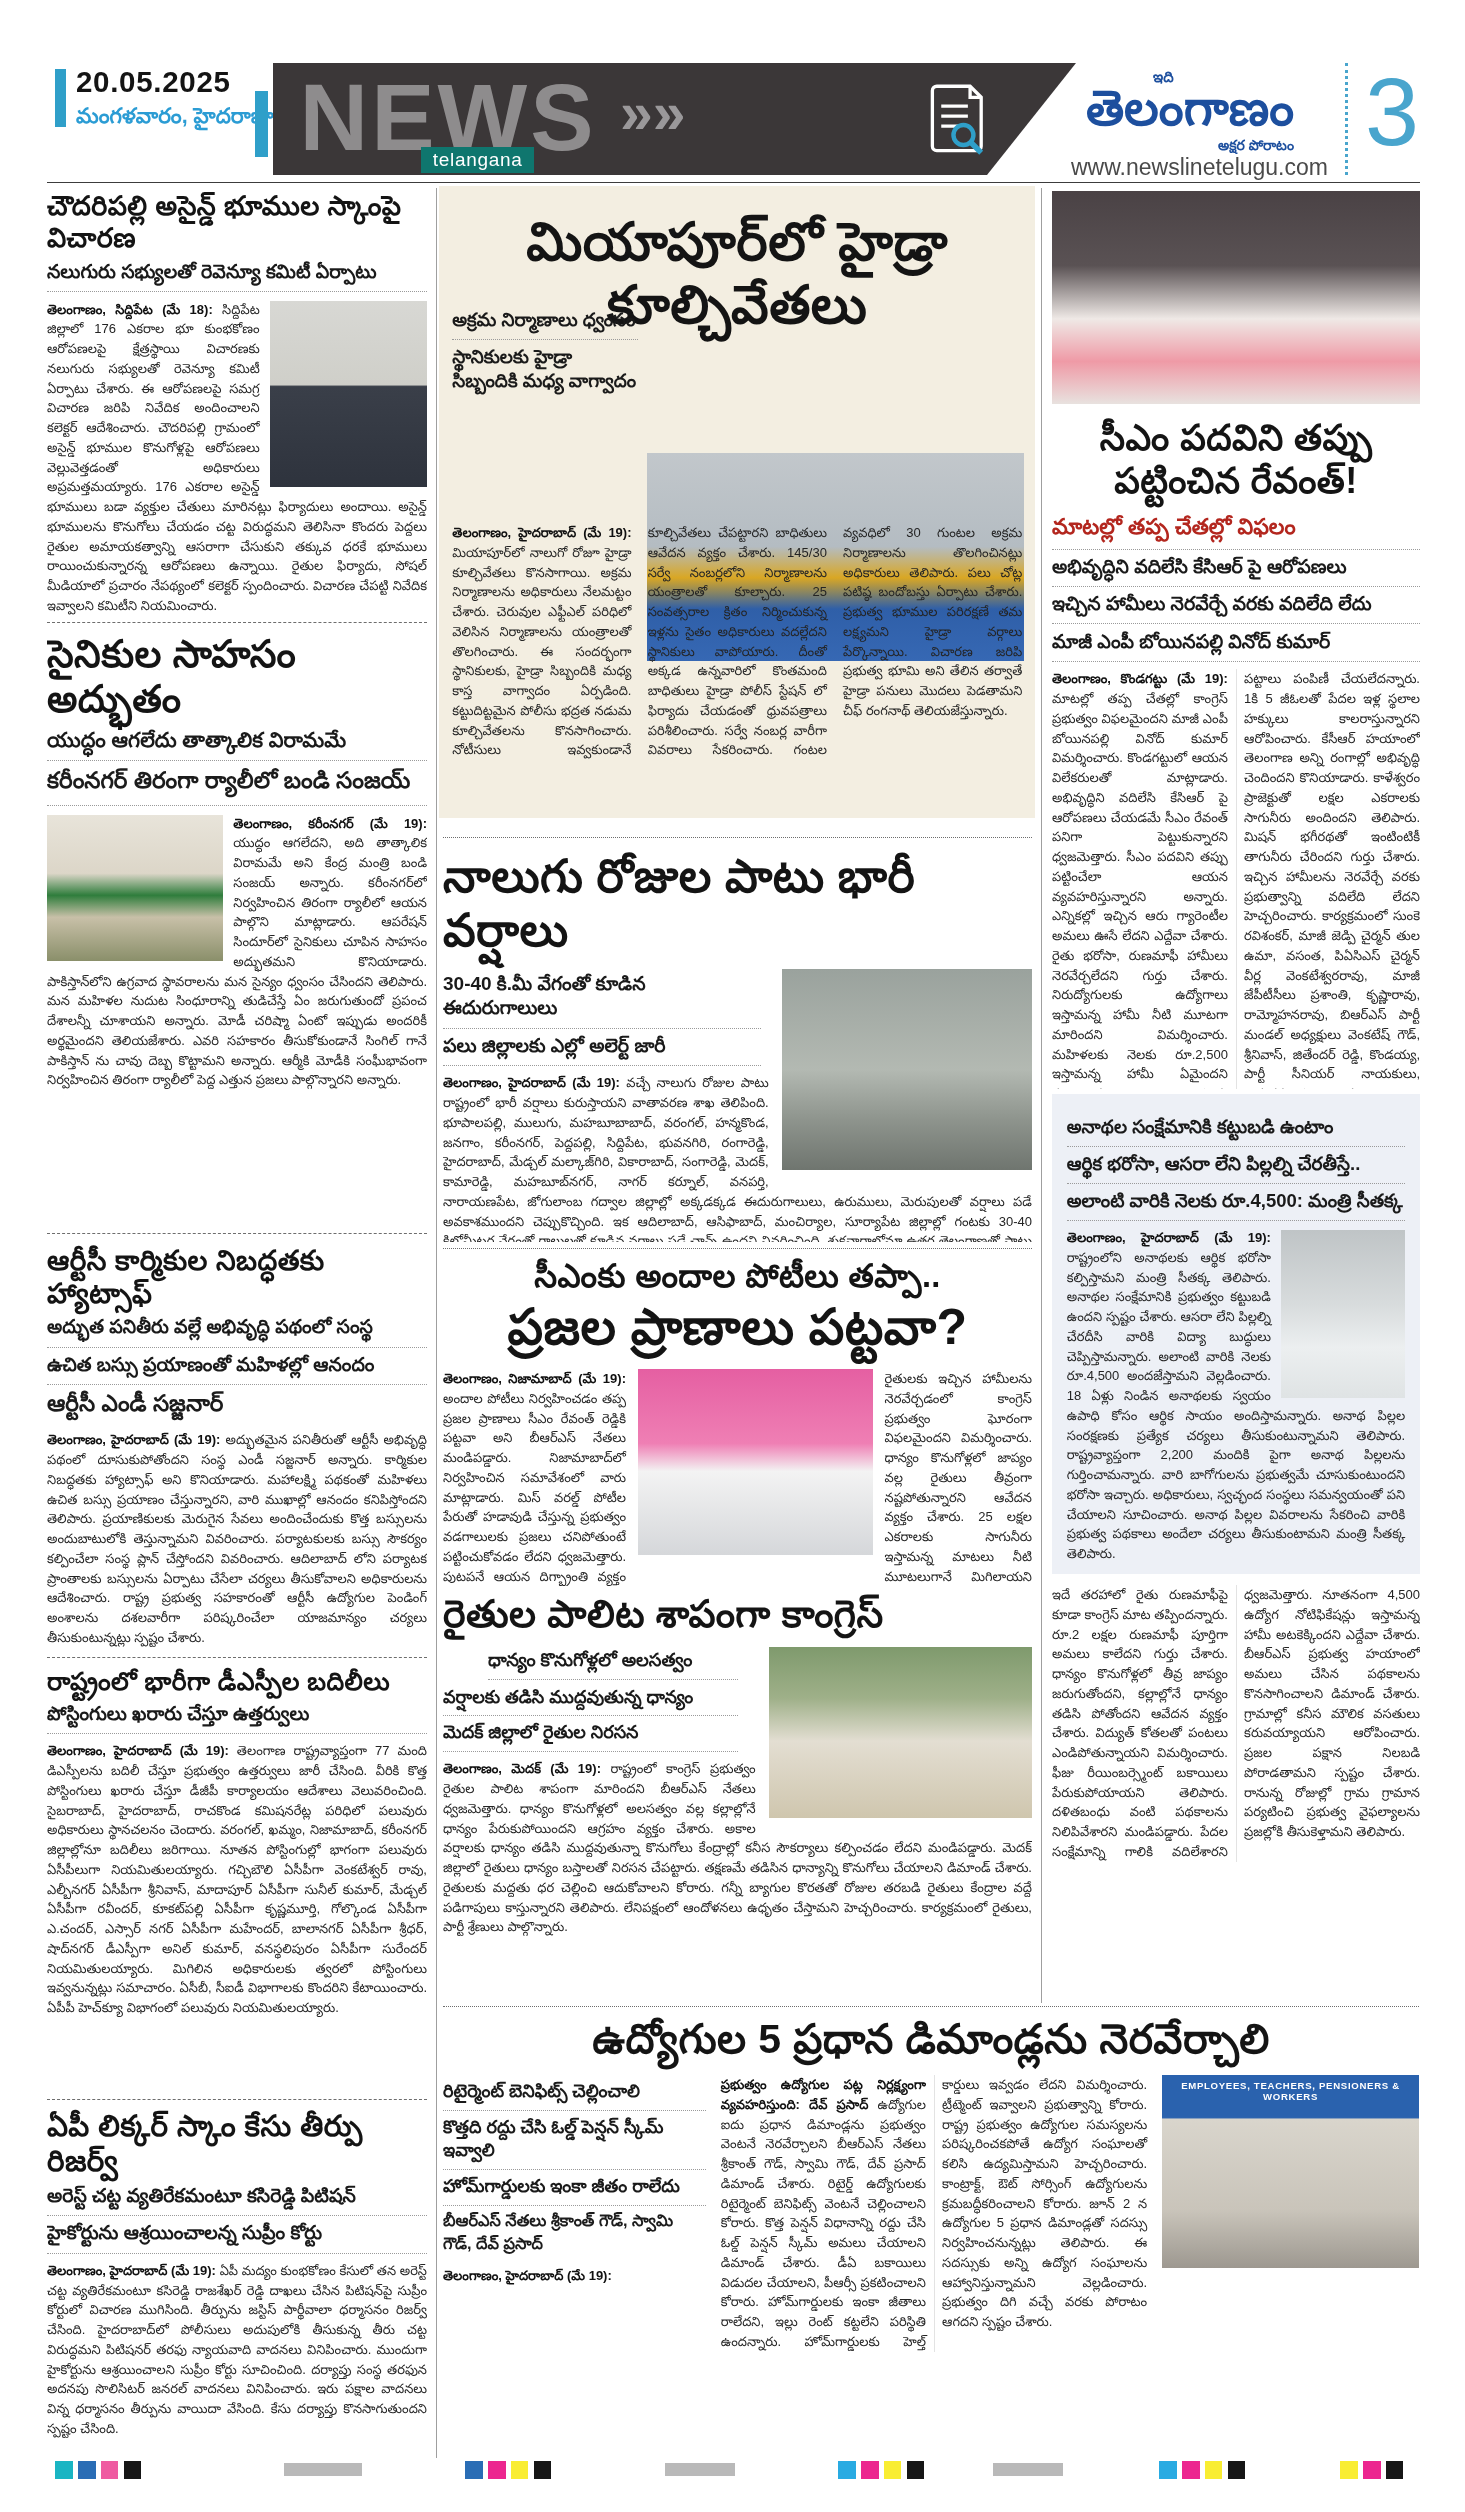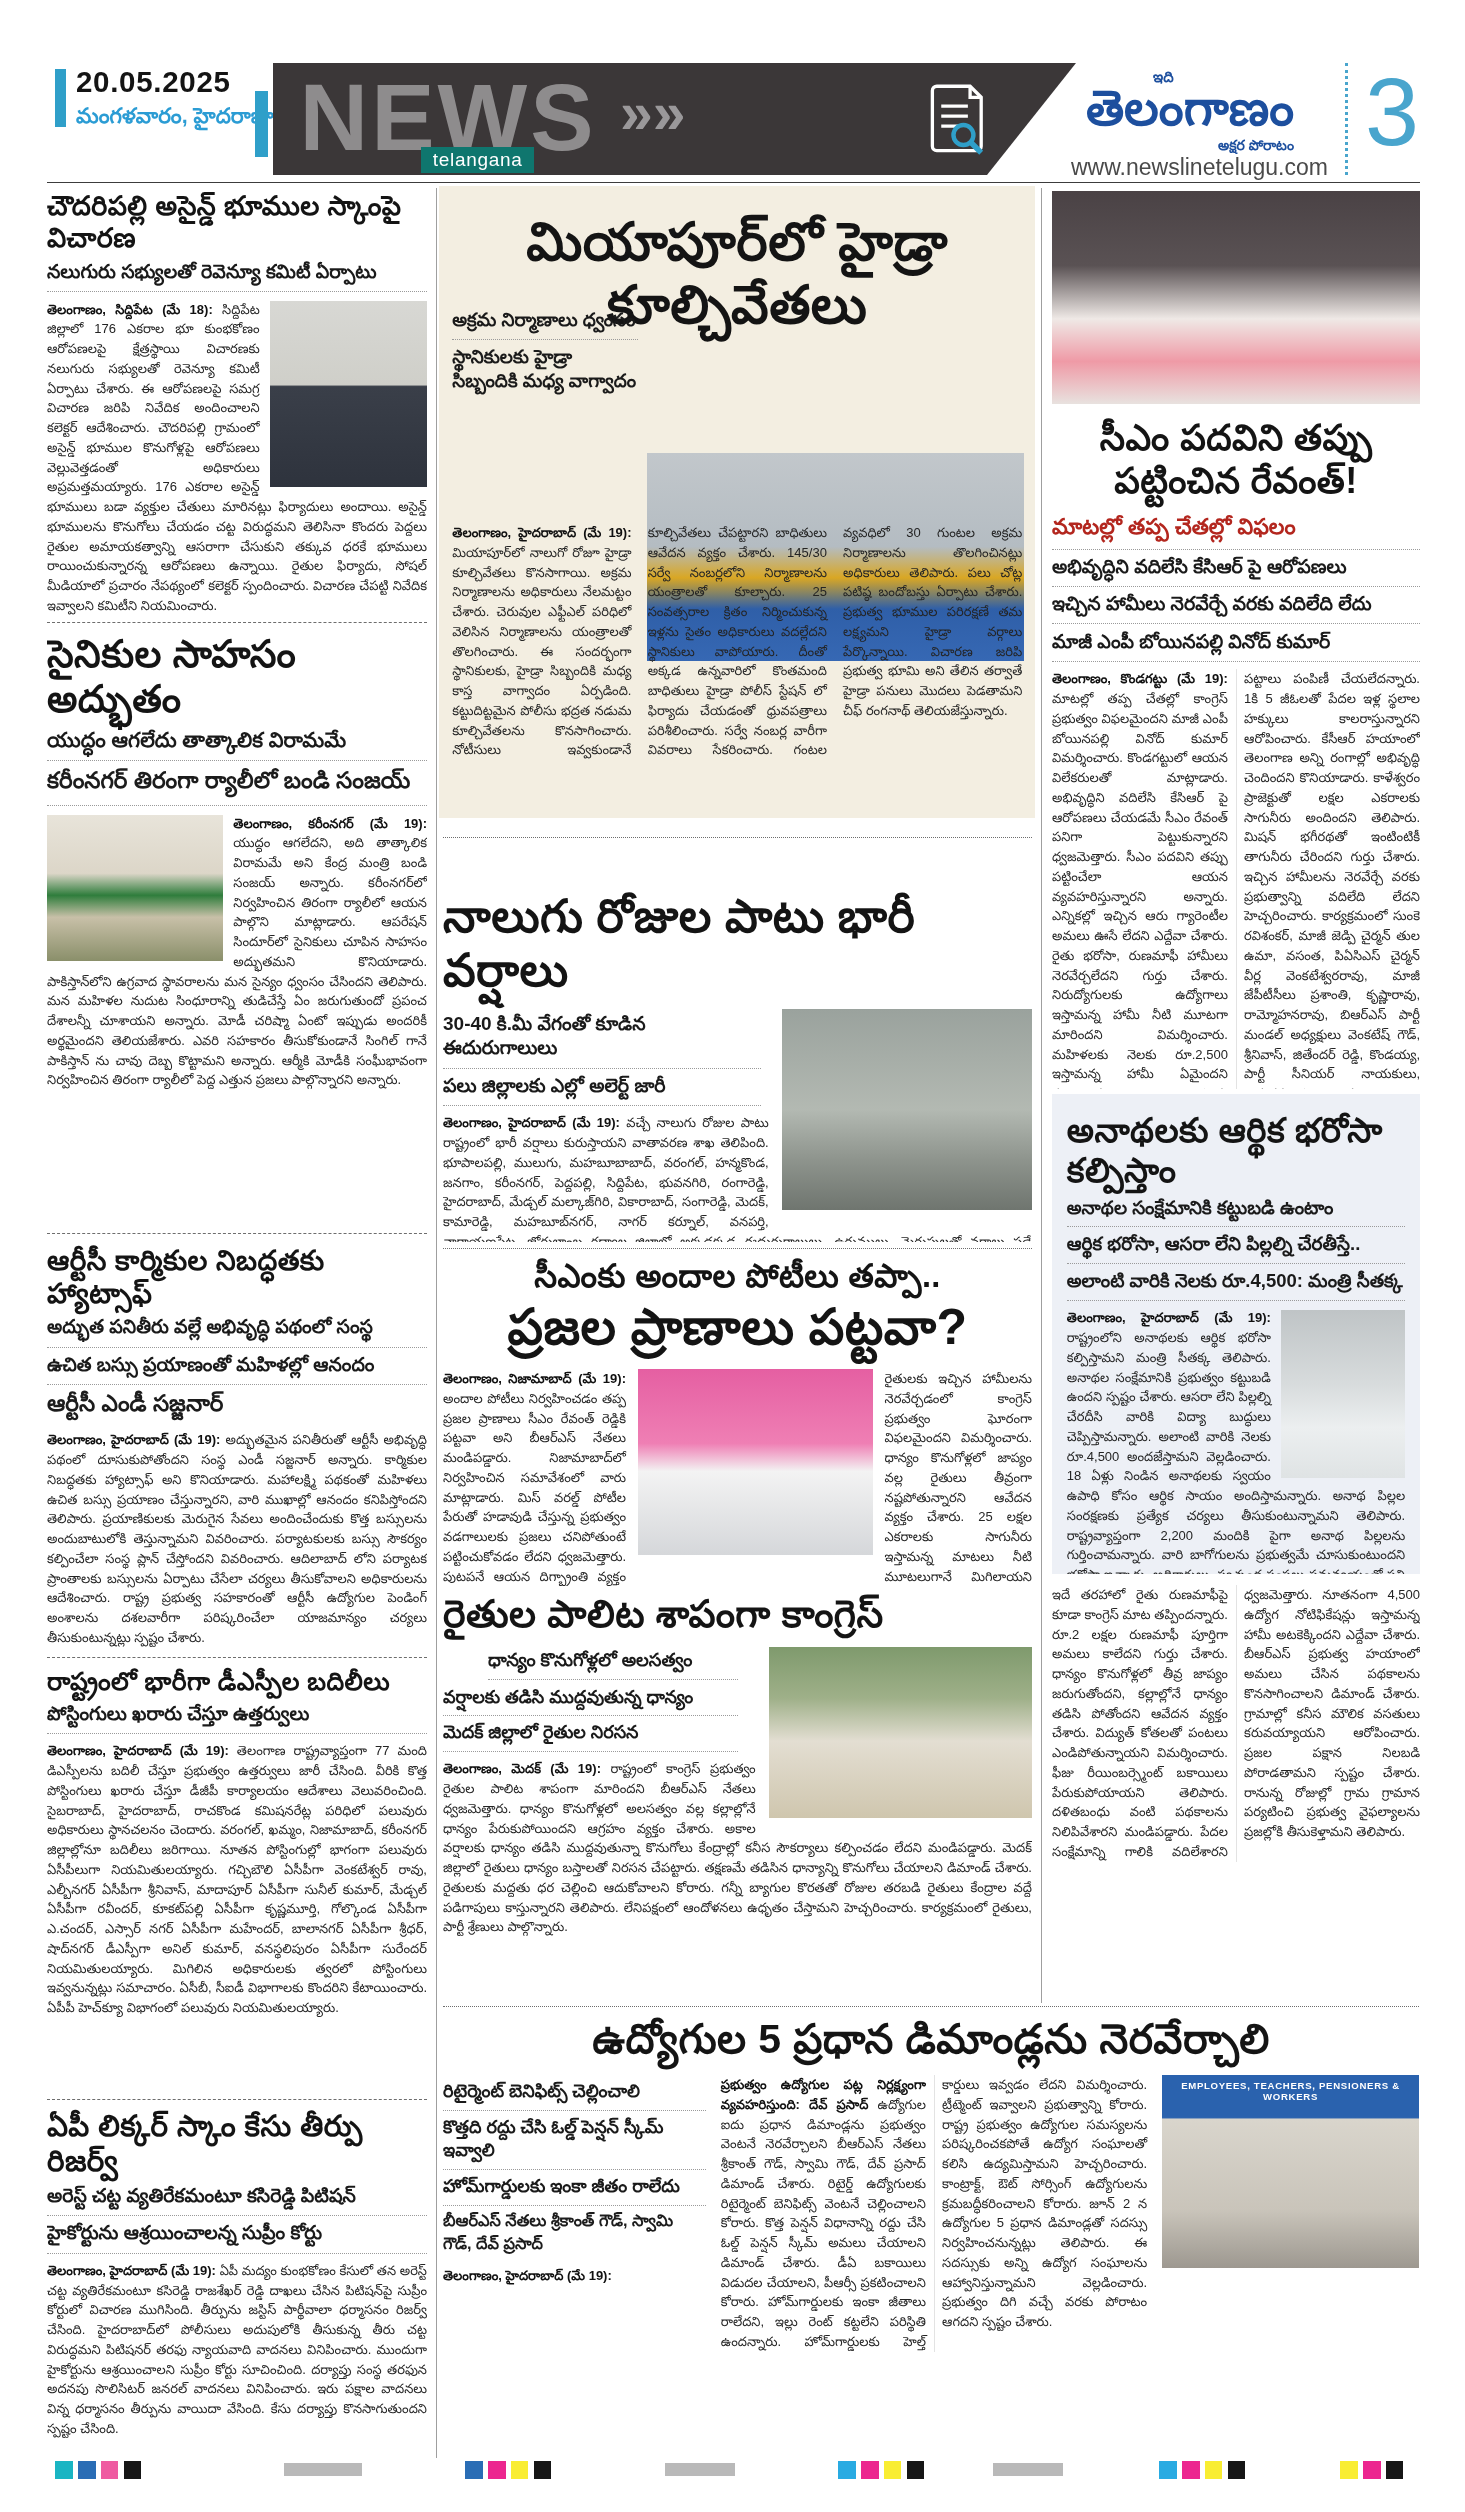--- a/index.html
+++ b/index.html
@@ -132,21 +132,21 @@
     <div class="subhead" style="font-size:18.5px;border-bottom:none;">స్థానికులకు హైడ్రా సిబ్బందికి మధ్య వాగ్వాదం</div>
   </div>
   <div class="abs ph ph-demolition" style="left:208px;top:117px;width:377px;height:208px;"></div>
   <div class="abs" style="left:13.3px;top:337px;width:570px;height:285px;overflow:hidden;">
     <p class="body-txt cols-3" style="margin-top:0;"><b>తెలంగాణం, హైదరాబాద్ (మే 19):</b> <span>మియాపూర్‌లో నాలుగో రోజూ హైడ్రా కూల్చివేతలు కొనసాగాయి. అక్రమ నిర్మాణాలను అధికారులు నేలమట్టం చేశారు. చెరువుల ఎఫ్టీఎల్ పరిధిలో వెలిసిన నిర్మాణాలను యంత్రాలతో తొలగించారు. ఈ సందర్భంగా స్థానికులకు, హైడ్రా సిబ్బందికి మధ్య కాస్త వాగ్వాదం ఏర్పడింది. కట్టుదిట్టమైన పోలీసు భద్రత నడుమ కూల్చివేతలను కొనసాగించారు. నోటీసులు ఇవ్వకుండానే కూల్చివేతలు చేపట్టారని బాధితులు ఆవేదన వ్యక్తం చేశారు. 145/30 సర్వే నంబర్లలోని నిర్మాణాలను యంత్రాలతో కూల్చారు. 25 సంవత్సరాల క్రితం నిర్మించుకున్న ఇళ్లను సైతం అధికారులు వదల్లేదని స్థానికులు వాపోయారు. దీంతో అక్కడ ఉన్నవారిలో కొంతమంది బాధితులు హైడ్రా పోలీస్ స్టేషన్ లో ఫిర్యాదు చేయడంతో ధ్రువపత్రాలు పరిశీలించారు. సర్వే నంబర్ల వారీగా వివరాలు సేకరించారు. గంటల వ్యవధిలో 30 గుంటల అక్రమ నిర్మాణాలను తొలగించినట్లు అధికారులు తెలిపారు. పలు చోట్ల పటిష్ఠ బందోబస్తు ఏర్పాటు చేశారు. ప్రభుత్వ భూముల పరిరక్షణే తమ లక్ష్యమని హైడ్రా వర్గాలు పేర్కొన్నాయి. విచారణ జరిపి ప్రభుత్వ భూమి అని తేలిన తర్వాతే హైడ్రా పనులు మొదలు పెడతామని చీఫ్ రంగనాథ్ తెలియజేస్తున్నారు.</span></p>
   </div>
 </div>
 <div class="abs sep-dash" style="left:443px;top:837px;width:589px;border-top-style:dotted;"></div>
 
 <div class="abs article" style="left:443px;top:849px;width:589px;height:393px;">
-  <div class="hl" style="font-size:46px;margin-top:40px;">నాలుగు రోజుల పాటు భారీ వర్షాలు</div>
+  <div class="hl" style="font-size:46px;">నాలుగు రోజుల పాటు భారీ వర్షాలు</div>
   <div class="ph ph-rain" style="float:right;width:250px;height:201px;margin:11.8px 0 4.4px 13.3px;"></div>
   <div style="width:318px;margin-top:8.9px;">
     <div class="subhead">30-40 కి.మీ వేగంతో కూడిన ఈదురుగాలులు</div>
     <div class="subhead">పలు జిల్లాలకు ఎల్లో అలెర్ట్ జారీ</div>
   </div>
   <p class="body-txt"><b>తెలంగాణం, హైదరాబాద్ (మే 19):</b> <span>వచ్చే నాలుగు రోజుల పాటు రాష్ట్రంలో భారీ వర్షాలు కురుస్తాయని వాతావరణ శాఖ తెలిపింది. భూపాలపల్లి, ములుగు, మహబూబాబాద్, వరంగల్, హన్మకొండ, జనగాం, కరీంనగర్, పెద్దపల్లి, సిద్దిపేట, భువనగిరి, రంగారెడ్డి, హైదరాబాద్, మేడ్చల్ మల్కాజ్‌గిరి, వికారాబాద్, సంగారెడ్డి, మెదక్, కామారెడ్డి, మహబూబ్‌నగర్, నాగర్ కర్నూల్, వనపర్తి, నారాయణపేట, జోగులాంబ గద్వాల జిల్లాల్లో అక్కడక్కడ ఈదురుగాలులు, ఉరుములు, మెరుపులతో వర్షాలు పడే అవకాశముందని చెప్పుకొచ్చింది. ఇక ఆదిలాబాద్, ఆసిఫాబాద్, మంచిర్యాల, సూర్యాపేట జిల్లాల్లో గంటకు 30-40 కిలోమీటర్ల వేగంతో గాలులతో కూడిన వర్షాలు పడే ఛాన్స్ ఉందని వివరించింది. శుక్రవారాల్లోనూ ఉత్తర తెలంగాణతో పాటు పలు జిల్లాల్లో వర్షాలు కురుస్తాయని పేర్కొంది. ఆయా జిల్లాలకు ఎల్లో అలెర్ట్ జారీ చేసింది. మూడు రోజుల్లో గరిష్ఠ ఉష్ణోగ్రతలు సాధారణం కంటే 3 డిగ్రీలు తక్కువగా నమోదయ్యే అవకాశాలున్నాయని తెలిపింది.</span></p>
 </div>
 <div class="abs sep-dash" style="left:443px;top:1248px;width:589px;border-top-style:dotted;"></div>
 
 <div class="abs article" style="left:443px;top:1257px;width:589px;height:329px;">
@@ -197,21 +197,20 @@
   <div class="hl" style="font-size:36px;text-align:center;margin-top:13.3px;">సీఎం పదవిని తప్పు పట్టించిన రేవంత్!</div>
   <div class="subhead red" style="font-size:22px;margin-top:5.9px;">మాటల్లో తప్ప చేతల్లో విఫలం</div>
   <div class="subhead">అభివృద్ధిని వదిలేసి కేసిఆర్ పై ఆరోపణలు</div>
   <div class="subhead">ఇచ్చిన హామీలు నెరవేర్చే వరకు వదిలేది లేదు</div>
   <div class="subhead">మాజీ ఎంపీ బోయినపల్లి వినోద్ కుమార్</div>
   <p class="body-txt cols-2"><b>తెలంగాణం, కొండగట్టు (మే 19):</b> <span>మాటల్లో తప్ప చేతల్లో కాంగ్రెస్ ప్రభుత్వం విఫలమైందని మాజీ ఎంపీ బోయినపల్లి వినోద్ కుమార్ విమర్శించారు. కొండగట్టులో ఆయన విలేకరులతో మాట్లాడారు. అభివృద్ధిని వదిలేసి కేసిఆర్ పై ఆరోపణలు చేయడమే సీఎం రేవంత్ పనిగా పెట్టుకున్నారని ధ్వజమెత్తారు. సీఎం పదవిని తప్పు పట్టించేలా ఆయన వ్యవహరిస్తున్నారని అన్నారు. ఎన్నికల్లో ఇచ్చిన ఆరు గ్యారెంటీల అమలు ఊసే లేదని ఎద్దేవా చేశారు. రైతు భరోసా, రుణమాఫీ హామీలు నెరవేర్చలేదని గుర్తు చేశారు. నిరుద్యోగులకు ఉద్యోగాలు ఇస్తామన్న హామీ నీటి మూటగా మారిందని విమర్శించారు. మహిళలకు నెలకు రూ.2,500 ఇస్తామన్న హామీ ఏమైందని ప్రశ్నించారు. 4,000 పైగా పోడు పట్టాలు పంపిణీ చేయలేదన్నారు. 1కి 5 జీఓలతో పేదల ఇళ్ల స్థలాల హక్కులు కాలరాస్తున్నారని ఆరోపించారు. కేసీఆర్ హయాంలో తెలంగాణ అన్ని రంగాల్లో అభివృద్ధి చెందిందని కొనియాడారు. కాళేశ్వరం ప్రాజెక్టుతో లక్షల ఎకరాలకు సాగునీరు అందిందని తెలిపారు. మిషన్ భగీరథతో ఇంటింటికీ తాగునీరు చేరిందని గుర్తు చేశారు. ఇచ్చిన హామీలను నెరవేర్చే వరకు ప్రభుత్వాన్ని వదిలేది లేదని హెచ్చరించారు. కార్యక్రమంలో సుంకె రవిశంకర్, మాజీ జెడ్పి చైర్మన్ తుల ఉమా, వసంత, పిఏసిఎస్ చైర్మన్ వీర్ల వెంకటేశ్వరరావు, మాజీ జేపీటీసీలు ప్రశాంతి, కృష్ణారావు, రామ్మోహనరావు, బిఆర్ఎస్ పార్టీ మండల్ అధ్యక్షులు వెంకటేష్ గౌడ్, శ్రీనివాస్, జితేందర్ రెడ్డి, కొండయ్య, పార్టీ సీనియర్ నాయకులు, కార్యకర్తలు పాల్గొన్నారు.</span></p>
 </div>
 
 <div class="abs article bluebox" style="left:1052px;top:1094px;width:368px;height:480px;padding:0;">
   <div style="padding:16.2px 14.8px 0 14.8px;">
-    <div class="hl" style="font-size:34px;">అనాథలకు ఆర్థిక భరోసా కల్పిస్తాం</div>
     <div class="subhead" style="font-size:18.5px;">అనాథల సంక్షేమానికి కట్టుబడి ఉంటాం</div>
     <div class="subhead" style="font-size:18.5px;">ఆర్థిక భరోసా, ఆసరా లేని పిల్లల్ని చేరతీస్తే..</div>
     <div class="subhead" style="font-size:18.5px;">అలాంటి వారికి నెలకు రూ.4,500: మంత్రి సీతక్క</div>
     <div class="ph ph-seethakka" style="float:right;width:124px;height:168px;margin:8.9px 0 4.4px 10.3px;"></div>
     <p class="body-txt"><b>తెలంగాణం, హైదరాబాద్ (మే 19):</b> <span>రాష్ట్రంలోని అనాథలకు ఆర్థిక భరోసా కల్పిస్తామని మంత్రి సీతక్క తెలిపారు. అనాథల సంక్షేమానికి ప్రభుత్వం కట్టుబడి ఉందని స్పష్టం చేశారు. ఆసరా లేని పిల్లల్ని చేరదీసి వారికి విద్యా బుద్ధులు చెప్పిస్తామన్నారు. అలాంటి వారికి నెలకు రూ.4,500 అందజేస్తామని వెల్లడించారు. 18 ఏళ్లు నిండిన అనాథలకు స్వయం ఉపాధి కోసం ఆర్థిక సాయం అందిస్తామన్నారు. అనాథ పిల్లల సంరక్షణకు ప్రత్యేక చర్యలు తీసుకుంటున్నామని తెలిపారు. రాష్ట్రవ్యాప్తంగా 2,200 మందికి పైగా అనాథ పిల్లలను గుర్తించామన్నారు. వారి బాగోగులను ప్రభుత్వమే చూసుకుంటుందని భరోసా ఇచ్చారు. అధికారులు, స్వచ్ఛంద సంస్థలు సమన్వయంతో పని చేయాలని సూచించారు. అనాథ పిల్లల వివరాలను సేకరించి వారికి ప్రభుత్వ పథకాలు అందేలా చర్యలు తీసుకుంటామని మంత్రి సీతక్క తెలిపారు.</span></p>
   </div>
 </div>
 
 <div class="abs article" style="left:1052px;top:1585px;width:368px;height:414px;">
   <p class="body-txt cols-2" style="margin-top:0;">ఇదే తరహాలో రైతు రుణమాఫీపై కూడా కాంగ్రెస్ మాట తప్పిందన్నారు. రూ.2 లక్షల రుణమాఫీ పూర్తిగా అమలు కాలేదని గుర్తు చేశారు. ధాన్యం కొనుగోళ్లలో తీవ్ర జాప్యం జరుగుతోందని, కల్లాల్లోనే ధాన్యం తడిసి పోతోందని ఆవేదన వ్యక్తం చేశారు. విద్యుత్ కోతలతో పంటలు ఎండిపోతున్నాయని విమర్శించారు. ఫీజు రీయింబర్స్మెంట్ బకాయిలు పేరుకుపోయాయని తెలిపారు. దళితబంధు వంటి పథకాలను నిలిపివేశారని మండిపడ్డారు. పేదల సంక్షేమాన్ని గాలికి వదిలేశారని ధ్వజమెత్తారు. నూతనంగా 4,500 ఉద్యోగ నోటిఫికేషన్లు ఇస్తామన్న హామీ అటకెక్కిందని ఎద్దేవా చేశారు. బీఆర్ఎస్ ప్రభుత్వ హయాంలో అమలు చేసిన పథకాలను కొనసాగించాలని డిమాండ్ చేశారు. గ్రామాల్లో కనీస మౌలిక వసతులు కరువయ్యాయని ఆరోపించారు. ప్రజల పక్షాన నిలబడి పోరాడతామని స్పష్టం చేశారు. రానున్న రోజుల్లో గ్రామ గ్రామాన పర్యటించి ప్రభుత్వ వైఫల్యాలను ప్రజల్లోకి తీసుకెళ్తామని తెలిపారు.</p>

